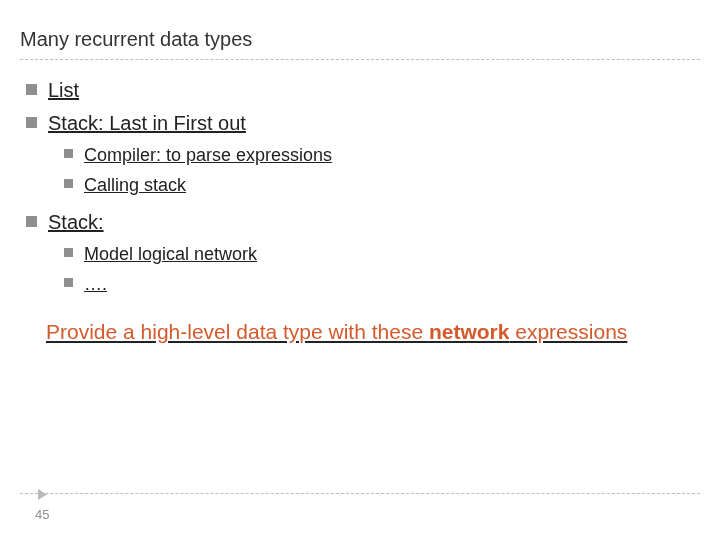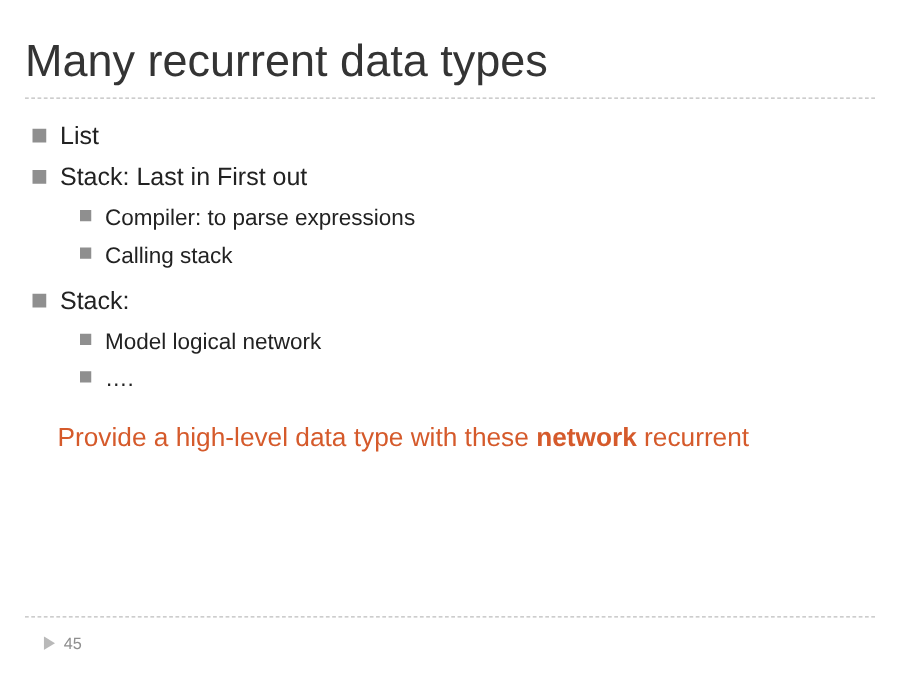--- a/index.html
+++ b/index.html
@@ -11,21 +11,21 @@
     font-family: Arial, Helvetica, sans-serif;
     color: #222;
   }
   .slide {
     width: 720px;
     height: 540px;
     position: relative;
     box-sizing: border-box;
   }
   .title {
-    font-size: 36px;
+    font-size: 20px;
     color: #343434;
     padding: 28px 0 8px 20px;
     font-weight: 400;
   }
   .dash-line {
     border: none;
     border-top: 1.2px dashed #bdbdbd;
     margin: 0 20px 0 20px;
   }
   .dash-line-bottom {
@@ -34,20 +34,21 @@
     margin: 0 20px 0 20px;
     position: absolute;
     bottom: 46px;
     left: 0;
     right: 0;
   }
   .content {
     padding: 14px 18px 0 18px;
     font-size: 20px;
     line-height: 1.45;
+    text-decoration: underline;
   }
   ul.top {
     list-style: none;
     margin: 0;
     padding: 0 0 0 6px;
   }
   ul.top > li {
     position: relative;
     padding-left: 24px;
     margin: 2px 0 4px 0;
@@ -89,20 +90,21 @@
   .conclusion .bold {
     font-weight: bold;
   }
   .page-num-wrap {
     position: absolute;
     bottom: 18px;
     left: 35px;
     display: flex;
     align-items: center;
     gap: 7px;
+    flex-direction: column;
   }
   .page-bullet {
     display: inline-block;
   }
   .page-bullet svg {
     display: block;
   }
   .page-num {
     font-size: 13px;
     color: #8f8f8f;
@@ -139,21 +141,21 @@
             <span>Model logical network</span>
           </li>
           <li>
             <span>….</span>
           </li>
         </ul>
       </li>
     </ul>
 
     <div class="conclusion">
-      <span>Provide a high-level data type with these </span><span class="bold">network</span><span> recurrent</span>
+      <span>Provide a high-level data type with these </span><span class="bold">network</span><span> expressions</span>
     </div>
   </div>
 
   <hr class="dash-line-bottom">
 
   <div class="page-num-wrap">
     <span class="page-bullet">
       <svg width="9" height="11">
           <polygon points="0,0 9,5.5 0,11" fill="#b9b9b9"></polygon>
         </svg>

